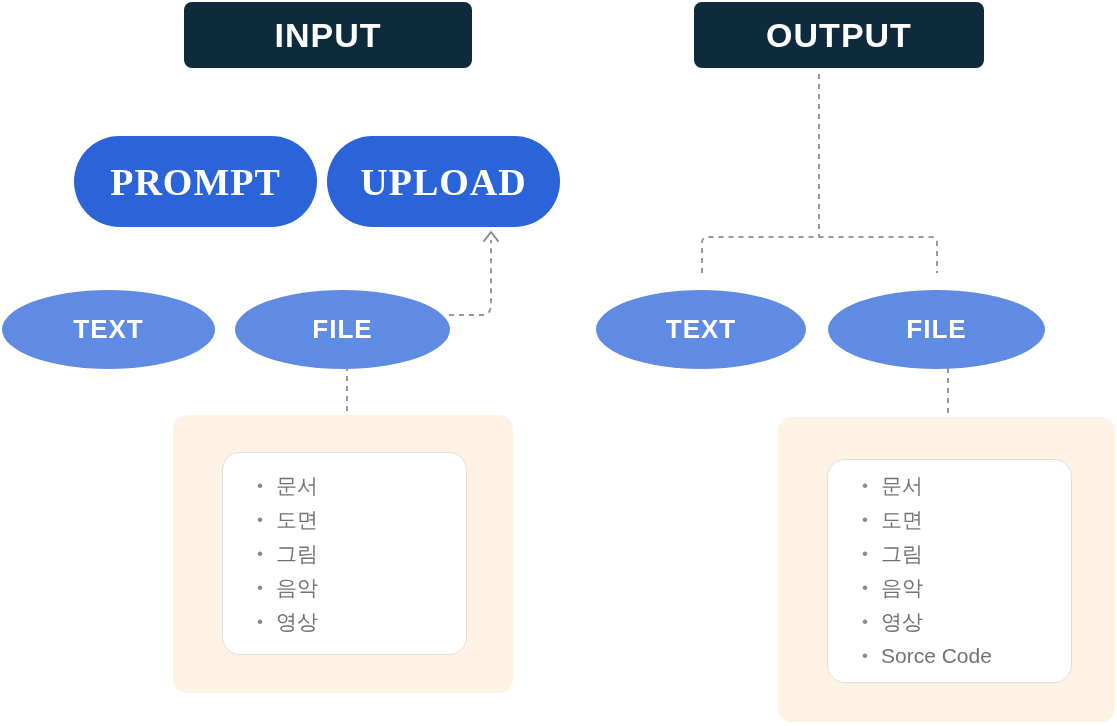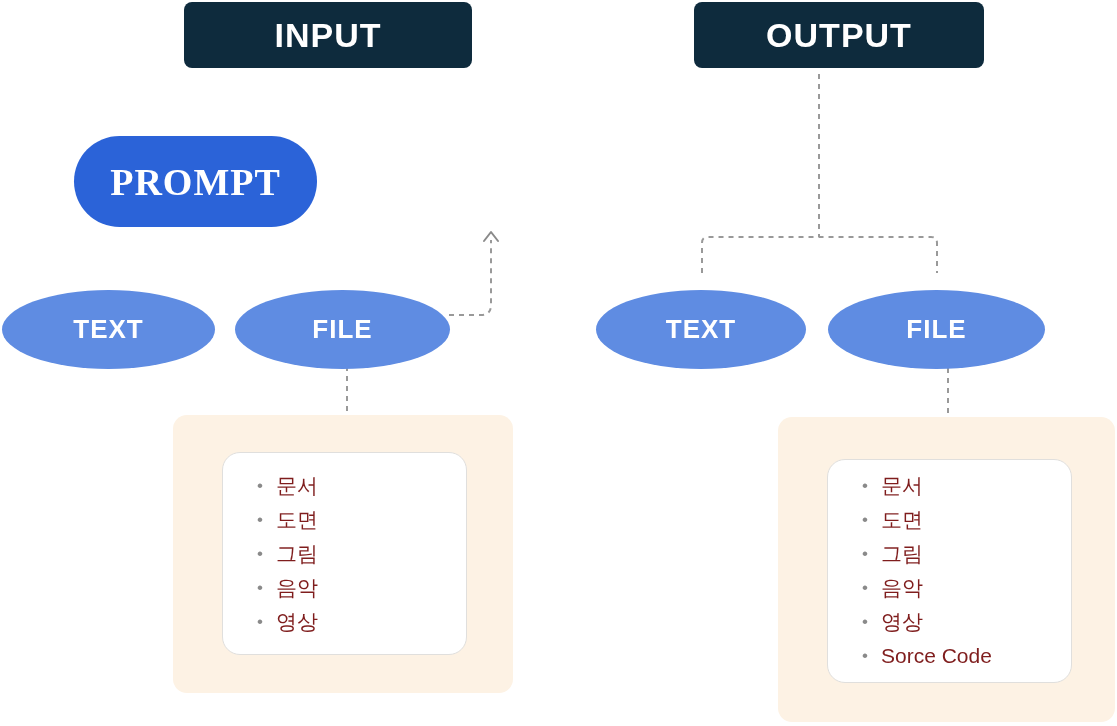--- a/index.html
+++ b/index.html
@@ -92,21 +92,21 @@
   }
   .card-in  { left: 222px; top: 452px; width: 245px; height: 203px; }
   .card-out { left: 827px; top: 459px; width: 245px; height: 224px; }
 
   .file-list {
     list-style: none;
     padding-left: 34px;
     width: 100%;
   }
   .file-list li {
-    color: #7f1d1d;
+    color: #737373;
     font-size: 21px;
     line-height: 34px;
     white-space: nowrap;
   }
   .file-list li::before {
     content: "\2022";
     color: #8a8a8a;
     font-size: 17px;
     margin-right: 13px;
     vertical-align: 2px;
@@ -131,20 +131,21 @@
 
     <path d="M 484 241 L 491 232 L 498 241" fill="none" stroke="#8a8a8a" stroke-width="2" stroke-linecap="round" stroke-linejoin="round"></path>
   </svg>
 
   <div class="header-box header-input">INPUT</div>
 
   <div class="header-box header-output">OUTPUT</div>
 
   <div class="pill pill-prompt">PROMPT</div>
 
+  <div class="pill pill-upload">UPLOAD</div>
 
   <div class="ellipse ellipse-text-in">TEXT</div>
 
   <div class="ellipse ellipse-file-in">FILE</div>
 
   <div class="ellipse ellipse-text-out">TEXT</div>
 
   <div class="ellipse ellipse-file-out">FILE</div>
 
   <div class="panel panel-in"></div>

